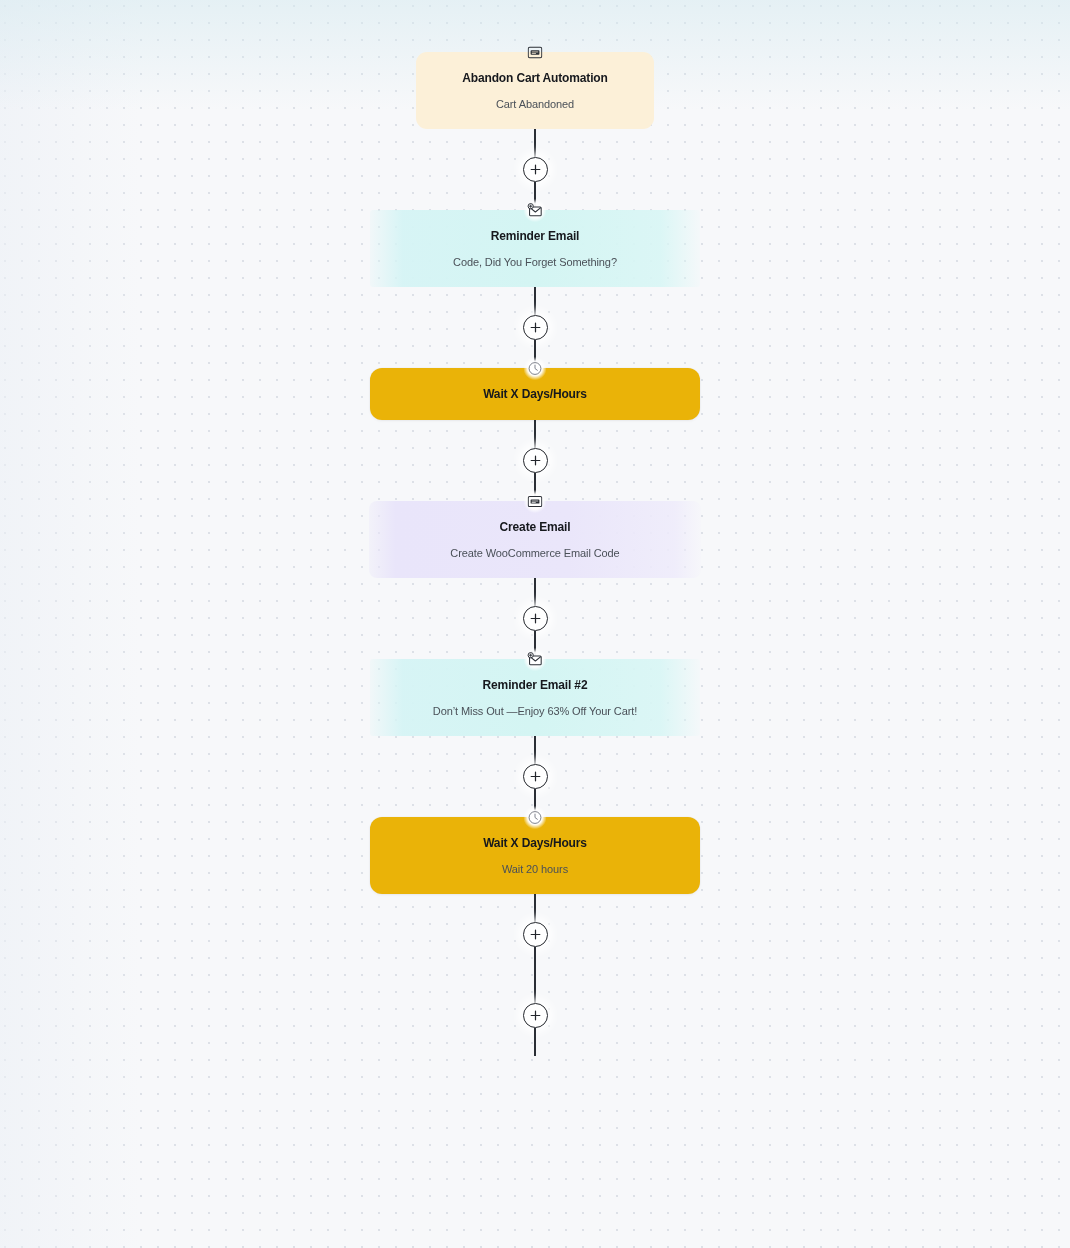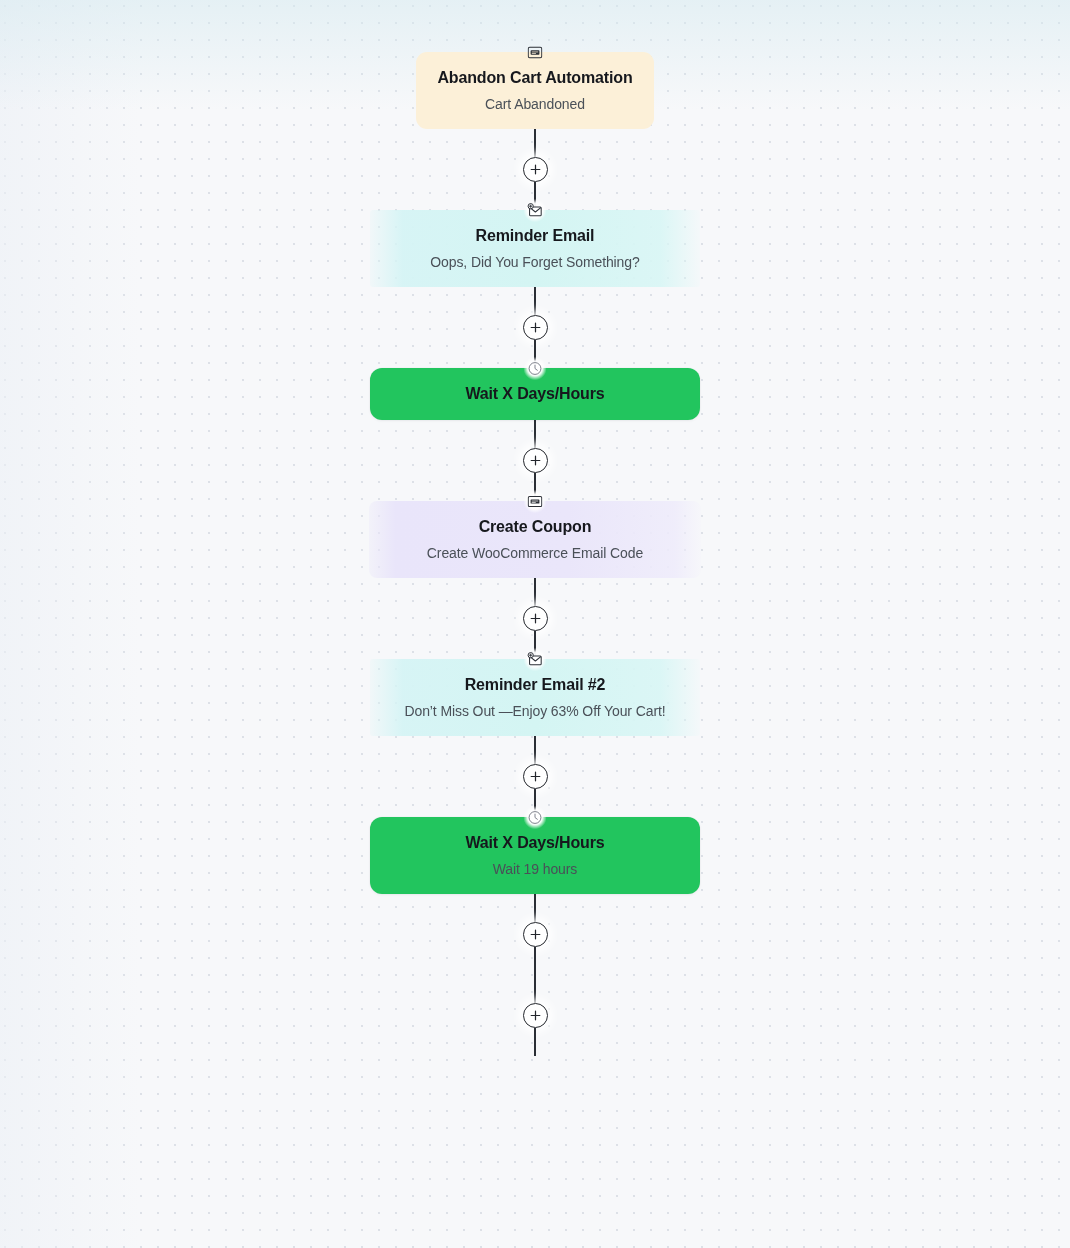--- a/index.html
+++ b/index.html
@@ -43,30 +43,30 @@
   
   .node {
     position: relative;
     width: 330px;
     padding: 15px 18px 15px;
     text-align: center;
     border-radius: 11px;
   }
 
   .node-title {
-    font-size: 16px;
+    font-size: 12px;
     font-weight: bold;
     color: #16181d;
     letter-spacing: -0.15px;
     line-height: 22px;
   }
 
   .node-sub {
     margin-top: 5px;
-    font-size: 14px;
+    font-size: 11px;
     color: #4a5058;
     line-height: 20px;
     letter-spacing: -0.1px;
   }
 
   
   .node.trigger {
     background: #fcf0d8;
     width: 238px;
     padding-left: 10px;
@@ -81,21 +81,21 @@
         rgba(223,245,246,0.25) 0%,
         rgba(213,244,245,0.95) 10%,
         rgba(212,245,243,1) 50%,
         rgba(216,246,245,0.9) 88%,
         rgba(228,248,248,0.15) 100%);
   }
 
   
   .node.wait {
     width: 330px;
-    background: #22c55e;
+    background: #eab308;
     border-radius: 12px;
     box-shadow: 0 1px 3px rgba(20,25,40,0.05), 0 0 0 0.5px rgba(20,25,40,0.03);
   }
 
   
   .node.coupon {
     width: 332px;
     border-radius: 8px;
     background: linear-gradient(90deg,
         rgba(234,231,249,0.35) 0%,
@@ -185,21 +185,21 @@
   <div class="node email">
     <div class="node-icon halo">
       <svg width="17" height="15" viewBox="0 0 18 16">
         <rect x="3.2" y="4.3" width="12.4" height="9.2" rx="1.1" fill="#fff" stroke="#2b2f36" stroke-width="1.1"></rect>
         <path d="M3.6 5.0l5.8 4.6 5.8-4.6" fill="none" stroke="#2b2f36" stroke-width="1.1" stroke-linejoin="round"></path>
         <circle cx="4.4" cy="3.4" r="2.8" fill="#fff" stroke="#2b2f36" stroke-width="1.05"></circle>
         <path d="M3.1 3.4h2.6M4.4 2.1v2.6" stroke="#2b2f36" stroke-width="1" stroke-linecap="round"></path>
       </svg>
     </div>
     <div class="node-title">Reminder Email</div>
-    <div class="node-sub">Oops, Did You Forget Something?</div>
+    <div class="node-sub">Code, Did You Forget Something?</div>
   </div>
 
   <div class="connector">
     <div class="conn-line" style="height:28px;"></div>
     <div class="plus-btn">
       <svg width="11" height="11" viewBox="0 0 12 12">
           <path d="M6 1.3v9.4M1.3 6h9.4" stroke="#23262c" stroke-width="1.35" stroke-linecap="round"></path>
         </svg>
     </div>
     <div class="conn-line" style="height:28px;"></div>
@@ -227,21 +227,21 @@
 
   <div class="node coupon">
     <div class="node-icon halo">
       <svg width="15" height="15" viewBox="0 0 16 16">
         <rect x="0.8" y="2.6" width="14.4" height="10.8" rx="1.5" fill="#fff" stroke="#2b2f36" stroke-width="1.1"></rect>
         <rect x="3.3" y="5.8" width="9.4" height="4.4" rx="0.7" fill="#2b2f36"></rect>
         <rect x="4.5" y="7.1" width="6.9" height="0.75" fill="#fff"></rect>
         <rect x="4.5" y="8.5" width="4.3" height="0.75" fill="#fff"></rect>
       </svg>
     </div>
-    <div class="node-title">Create Coupon</div>
+    <div class="node-title">Create Email</div>
     <div class="node-sub">Create WooCommerce Email Code</div>
   </div>
 
   <div class="connector">
     <div class="conn-line" style="height:28px;"></div>
     <div class="plus-btn">
       <svg width="11" height="11" viewBox="0 0 12 12">
           <path d="M6 1.3v9.4M1.3 6h9.4" stroke="#23262c" stroke-width="1.35" stroke-linecap="round"></path>
         </svg>
     </div>
@@ -272,21 +272,21 @@
   </div>
 
   <div class="node wait">
     <div class="node-icon halo">
       <svg width="15" height="15" viewBox="0 0 16 16">
         <circle cx="8" cy="8" r="6.3" fill="#fff" stroke="#7d828c" stroke-width="1.05"></circle>
         <path d="M8 4.4V8l2.5 1.9" fill="none" stroke="#7d828c" stroke-width="1.05" stroke-linecap="round" stroke-linejoin="round"></path>
       </svg>
     </div>
     <div class="node-title">Wait X Days/Hours</div>
-    <div class="node-sub">Wait 19 hours</div>
+    <div class="node-sub">Wait 20 hours</div>
   </div>
 
   <div class="connector">
     <div class="conn-line" style="height:28px;"></div>
     <div class="plus-btn">
       <svg width="11" height="11" viewBox="0 0 12 12">
           <path d="M6 1.3v9.4M1.3 6h9.4" stroke="#23262c" stroke-width="1.35" stroke-linecap="round"></path>
         </svg>
     </div>
     <div class="conn-line" style="height:28px;"></div>

